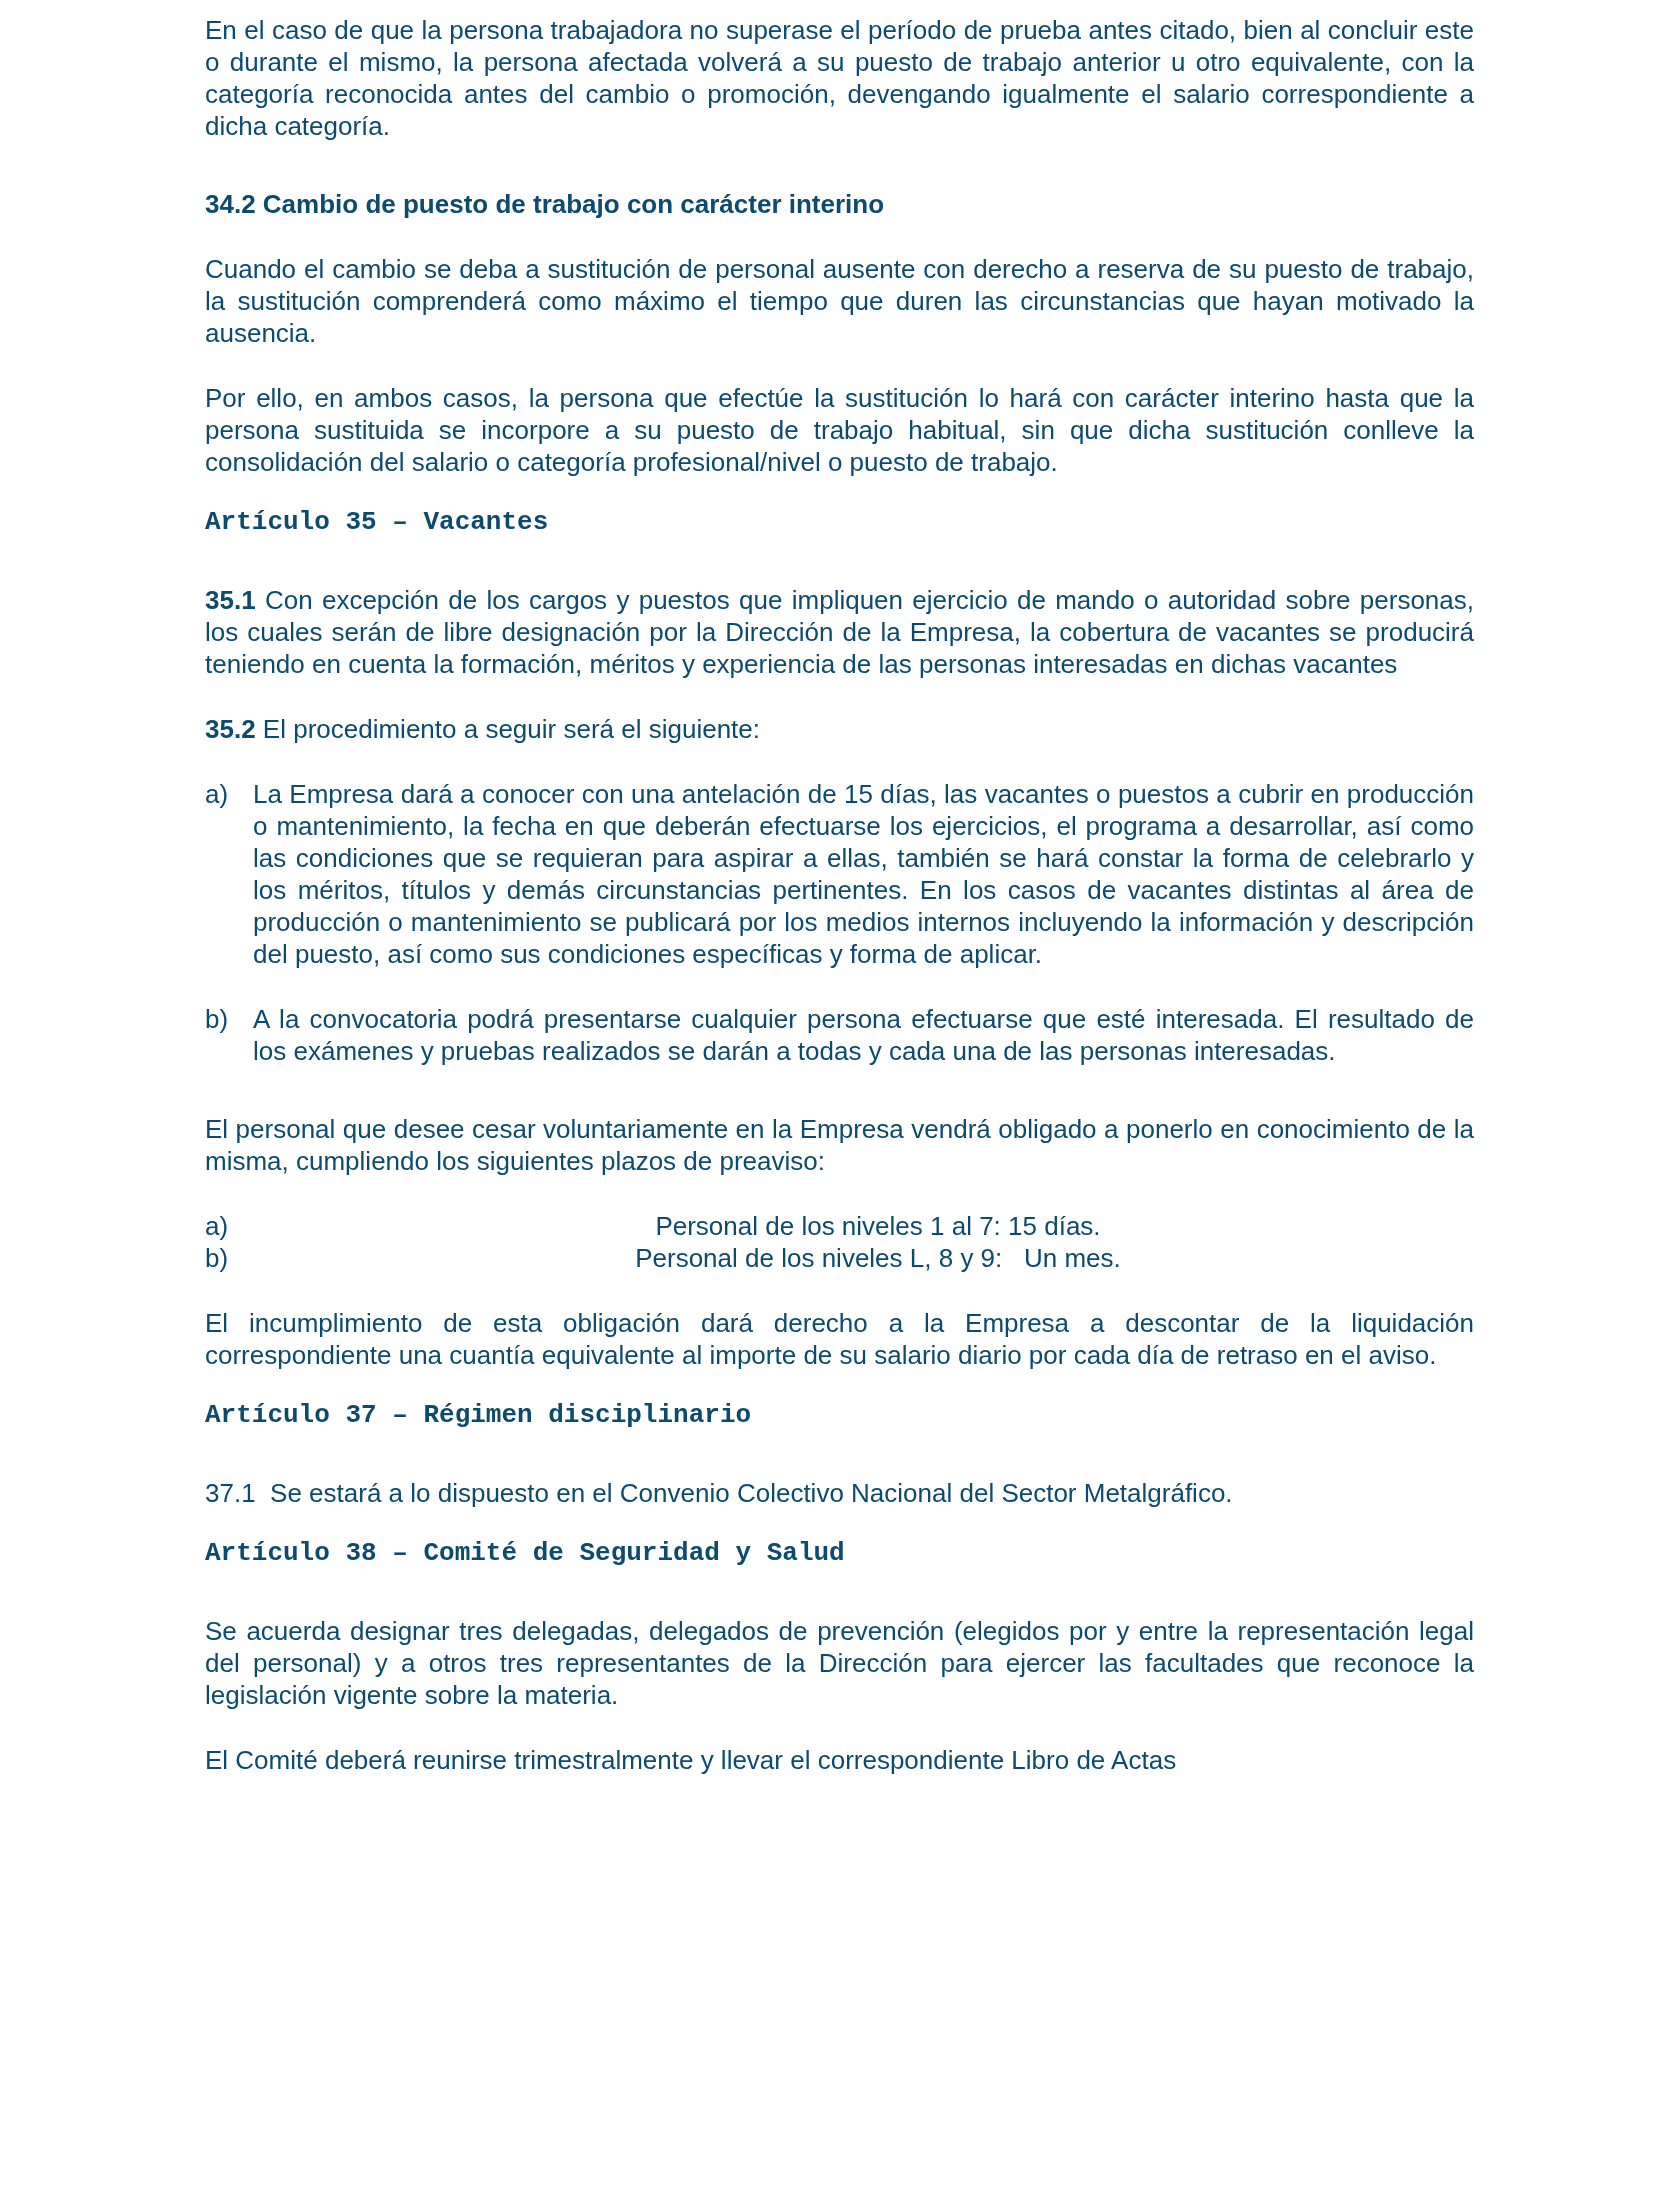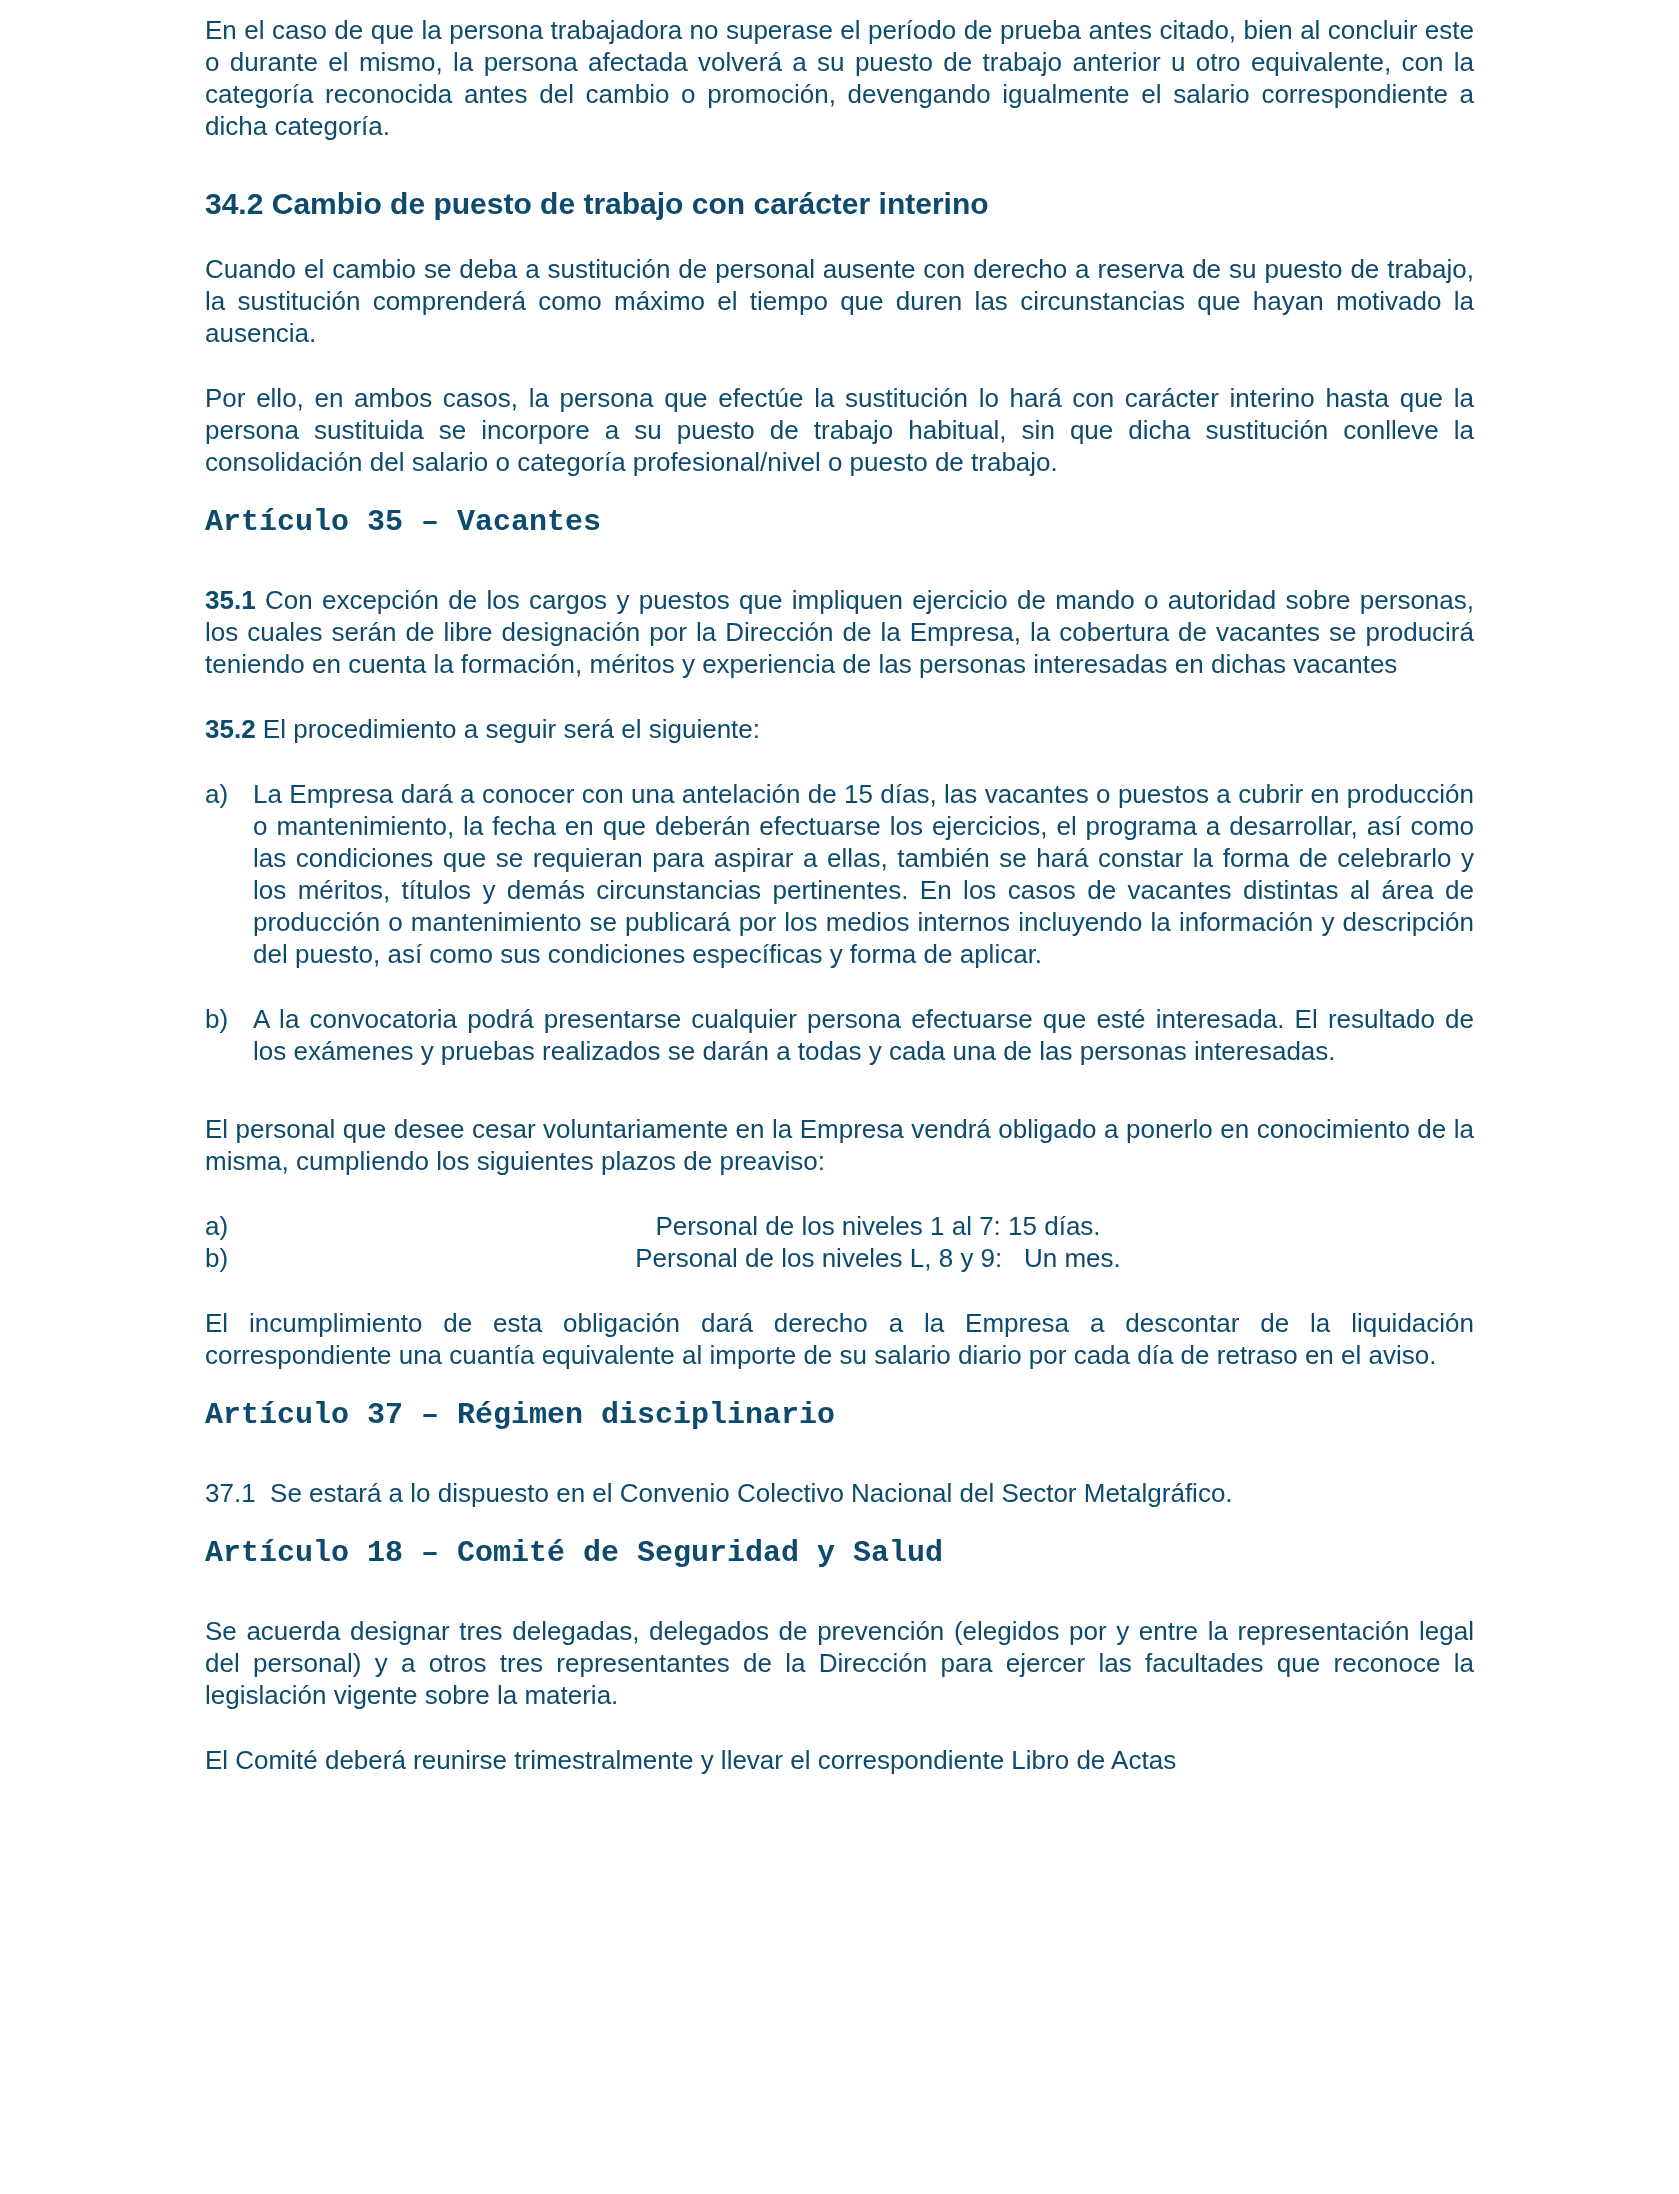--- a/index.html
+++ b/index.html
@@ -15,21 +15,21 @@
     padding: 13.8px 205px 23px 205px;
     overflow: hidden;
   }
   .blk { margin-top: 33px; }
   .blk.first { margin-top: 0; }
   .mt-md { margin-top: 46px; }
   .mt-lg { margin-top: 28px; font-family: Liberation Mono, monospace; }
   p.body { text-align: justify; }
   .h {
     font-weight: bold;
-    font-size: 30px;
+    font-size: 26px;
     line-height: 32px;
   }
   strong.lead { font-weight: bold; }
   
   .hang { display: flex; }
   .hang .marker { flex: 0 0 48px; }
   .hang .txt { flex: 1; text-align: justify; }
   
   .hang.wide .marker { flex: 0 0 77px; }
   .hang.wide .txt { text-align: center; white-space: pre-wrap; }
@@ -78,20 +78,20 @@
       <span class="txt">Personal de los niveles L, 8 y 9:   Un mes.</span>
     </div>
   </div>
 
   <p class="blk body">El incumplimiento de esta obligación dará derecho a la Empresa a descontar de la liquidación correspondiente una cuantía equivalente al importe de su salario diario por cada día de retraso en el aviso.</p>
 
   <p class="blk mt-lg h">Artículo 37 – Régimen disciplinario</p>
 
   <p class="blk mt-md pre">37.1  Se estará a lo dispuesto en el Convenio Colectivo Nacional del Sector Metalgráfico.</p>
 
-  <p class="blk mt-lg h">Artículo 18 – Comité de Seguridad y Salud</p>
+  <p class="blk mt-lg h">Artículo 38 – Comité de Seguridad y Salud</p>
 
   <p class="blk mt-md body">Se acuerda designar tres delegadas, delegados de prevención (elegidos por y entre la representación legal del personal) y a otros tres representantes de la Dirección para ejercer las facultades que reconoce la legislación vigente sobre la materia.</p>
 
   <p class="blk">El Comité deberá reunirse trimestralmente y llevar el correspondiente Libro de Actas</p>
 
 </div>
 
 
 </body></html>

